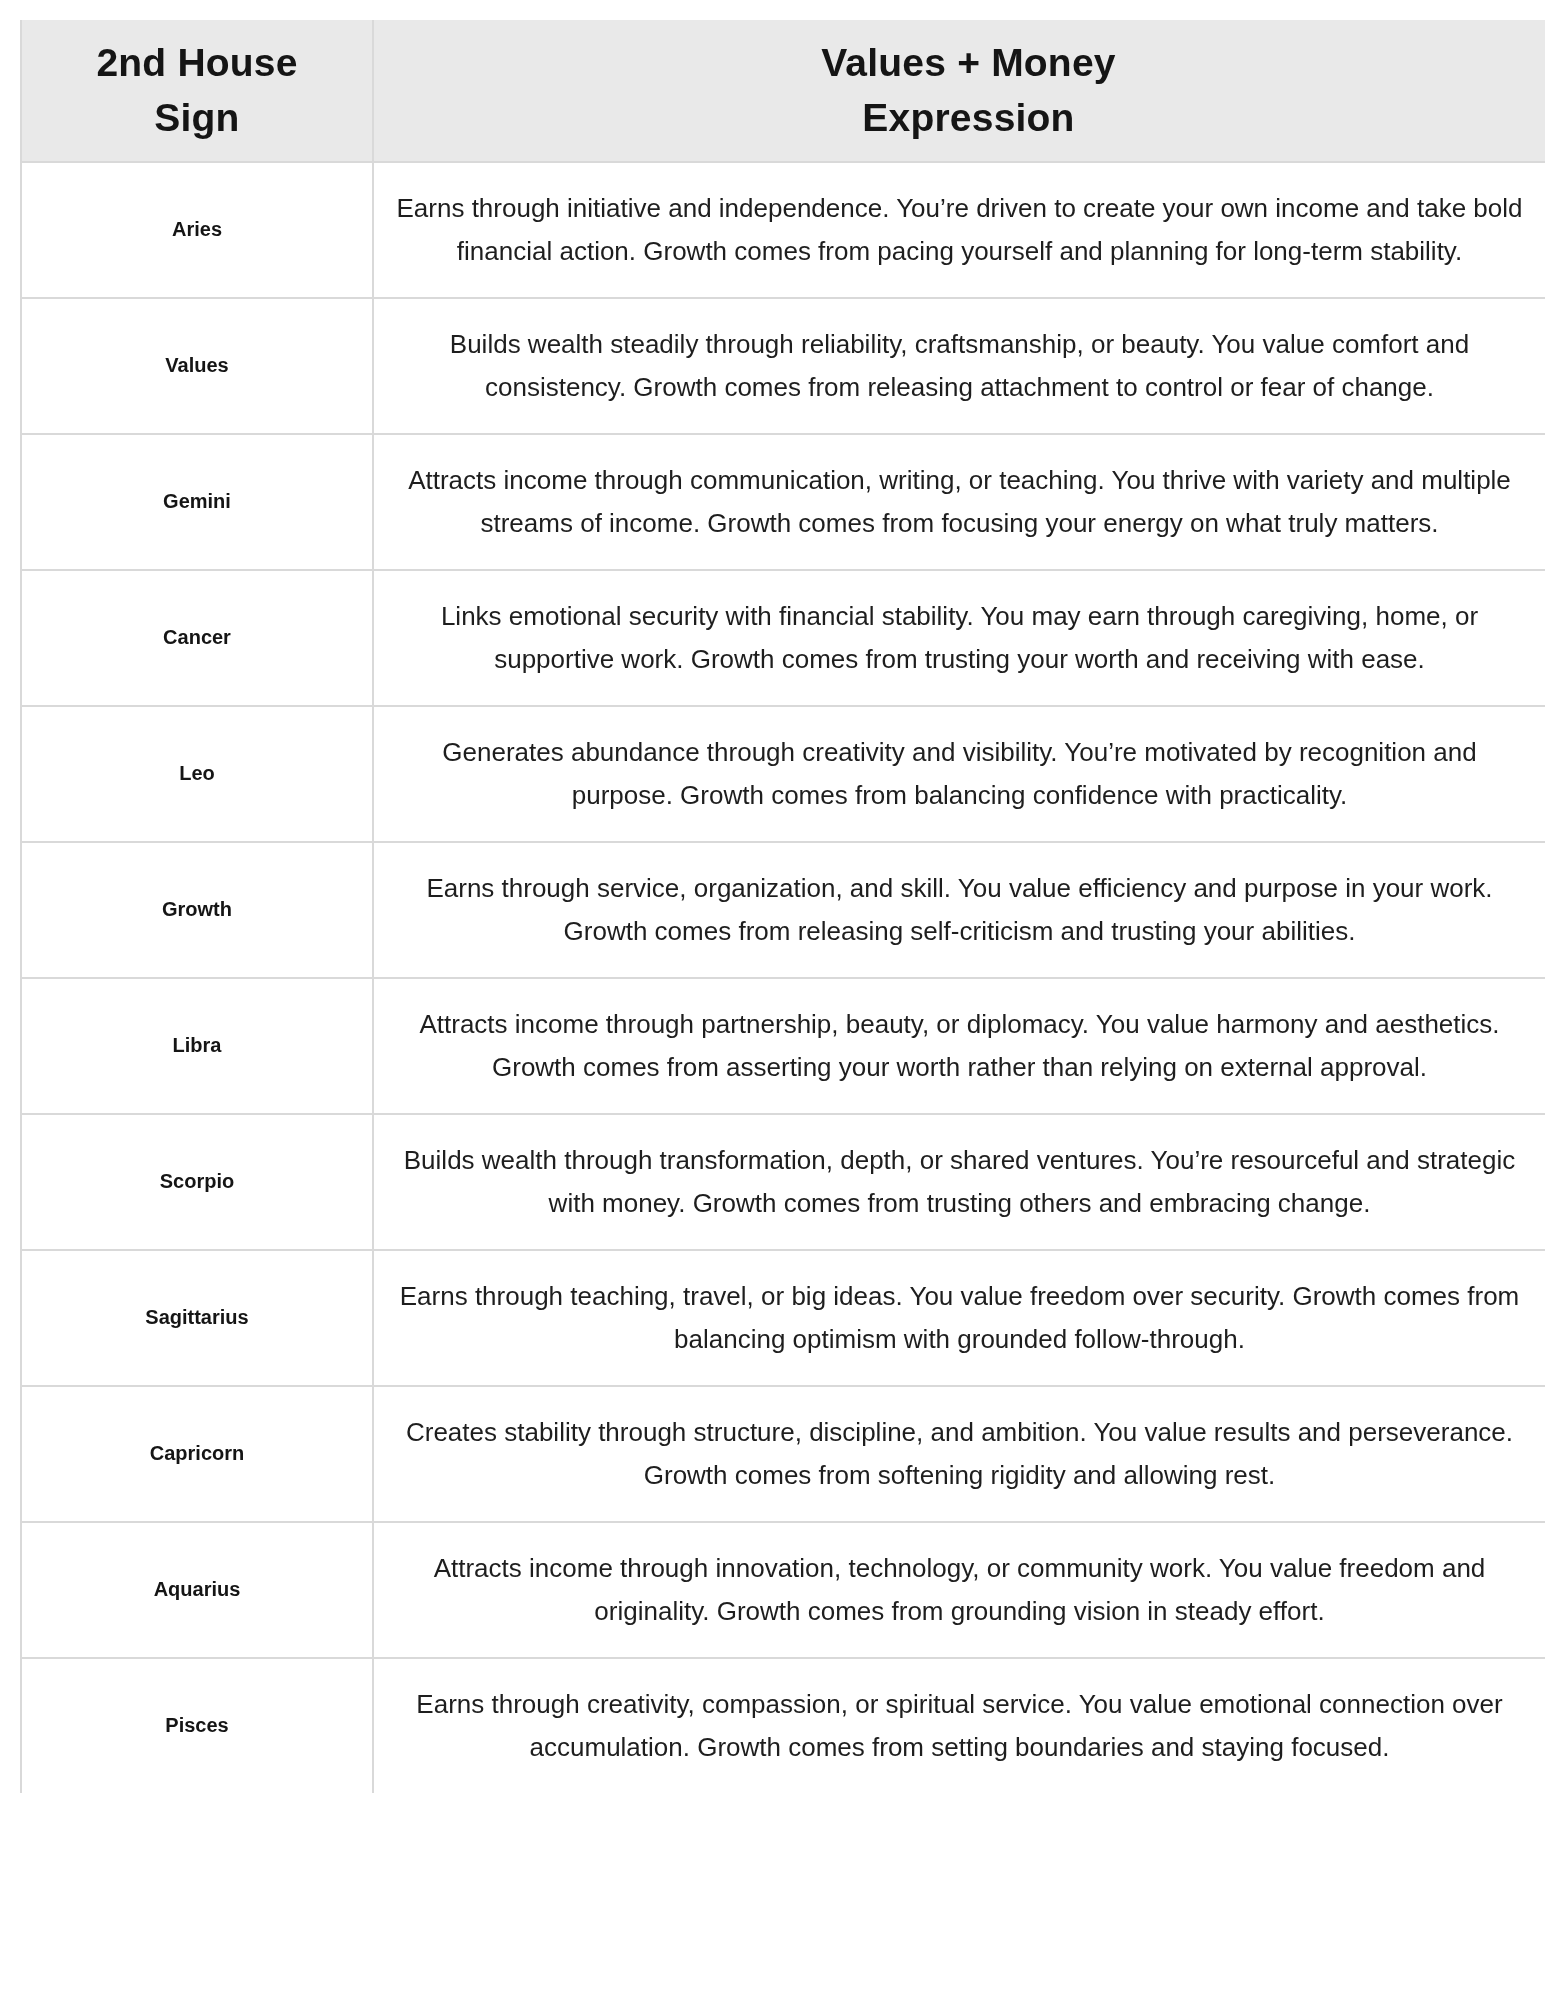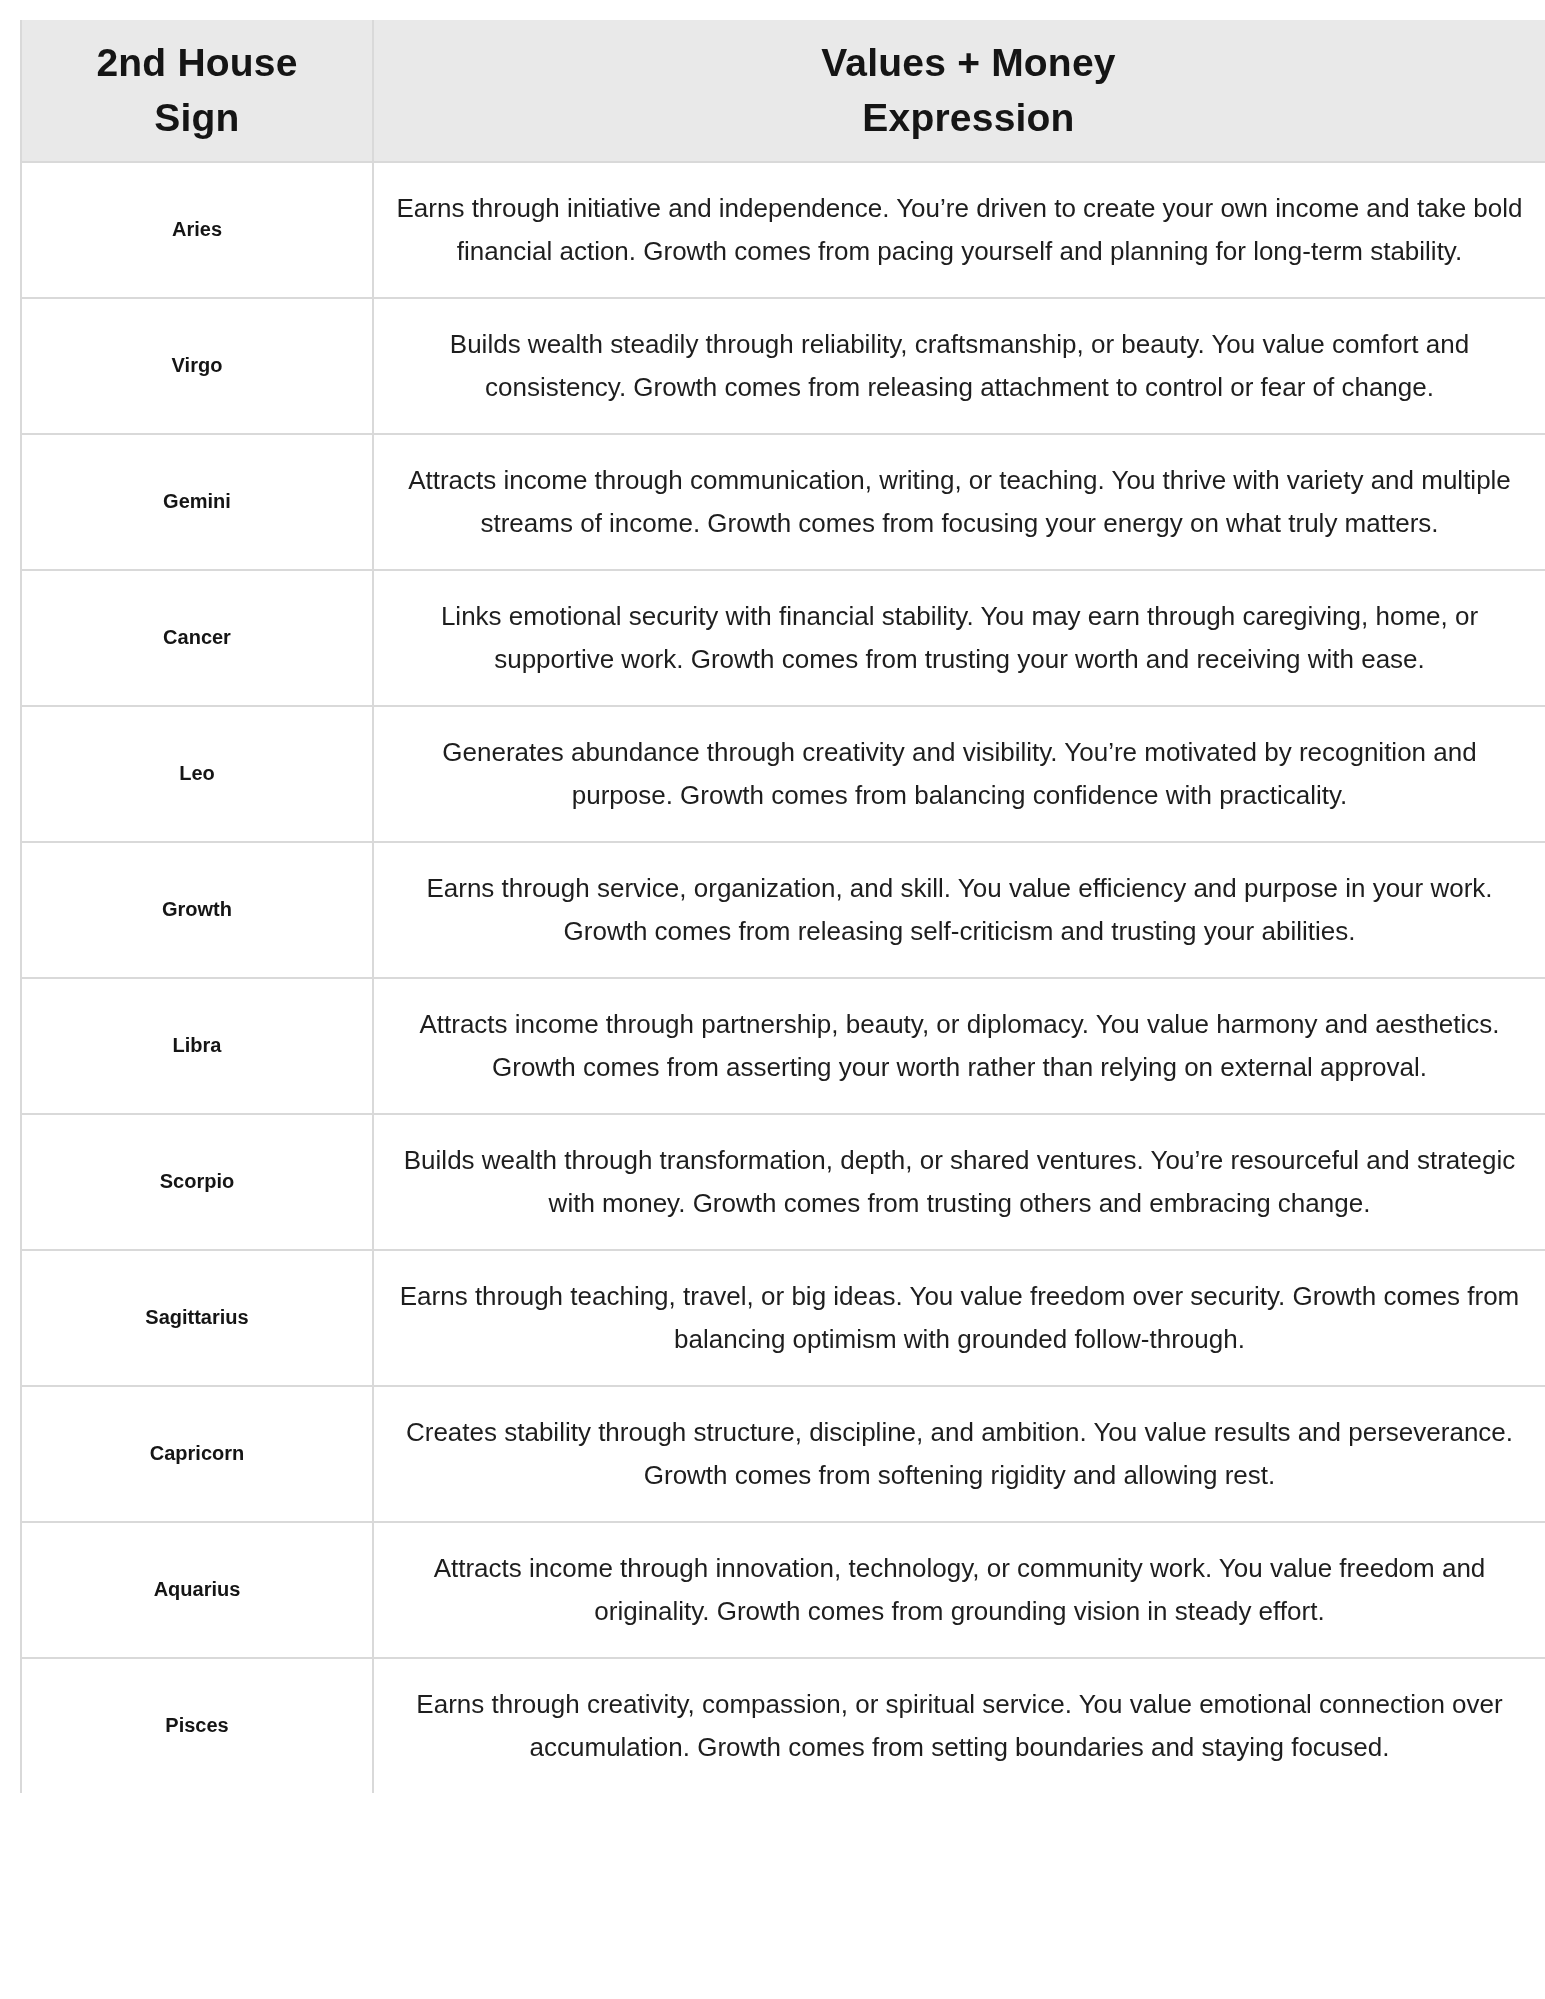--- a/index.html
+++ b/index.html
@@ -72,21 +72,21 @@
 Expression</th>
     </tr>
   </thead>
   <tbody>
   <tr>
     <td class="sign">Aries</td>
     <td class="desc">Earns through initiative and independence. You’re driven to create your own income and take bold financial action. Growth comes from pacing yourself and planning for long-term stability.</td>
   </tr>
 
   <tr>
-    <td class="sign">Virgo</td>
+    <td class="sign">Values</td>
     <td class="desc">Builds wealth steadily through reliability, craftsmanship, or beauty. You value comfort and consistency. Growth comes from releasing attachment to control or fear of change.</td>
   </tr>
 
   <tr>
     <td class="sign">Gemini</td>
     <td class="desc">Attracts income through communication, writing, or teaching. You thrive with variety and multiple streams of income. Growth comes from focusing your energy on what truly matters.</td>
   </tr>
 
   <tr>
     <td class="sign">Cancer</td>

